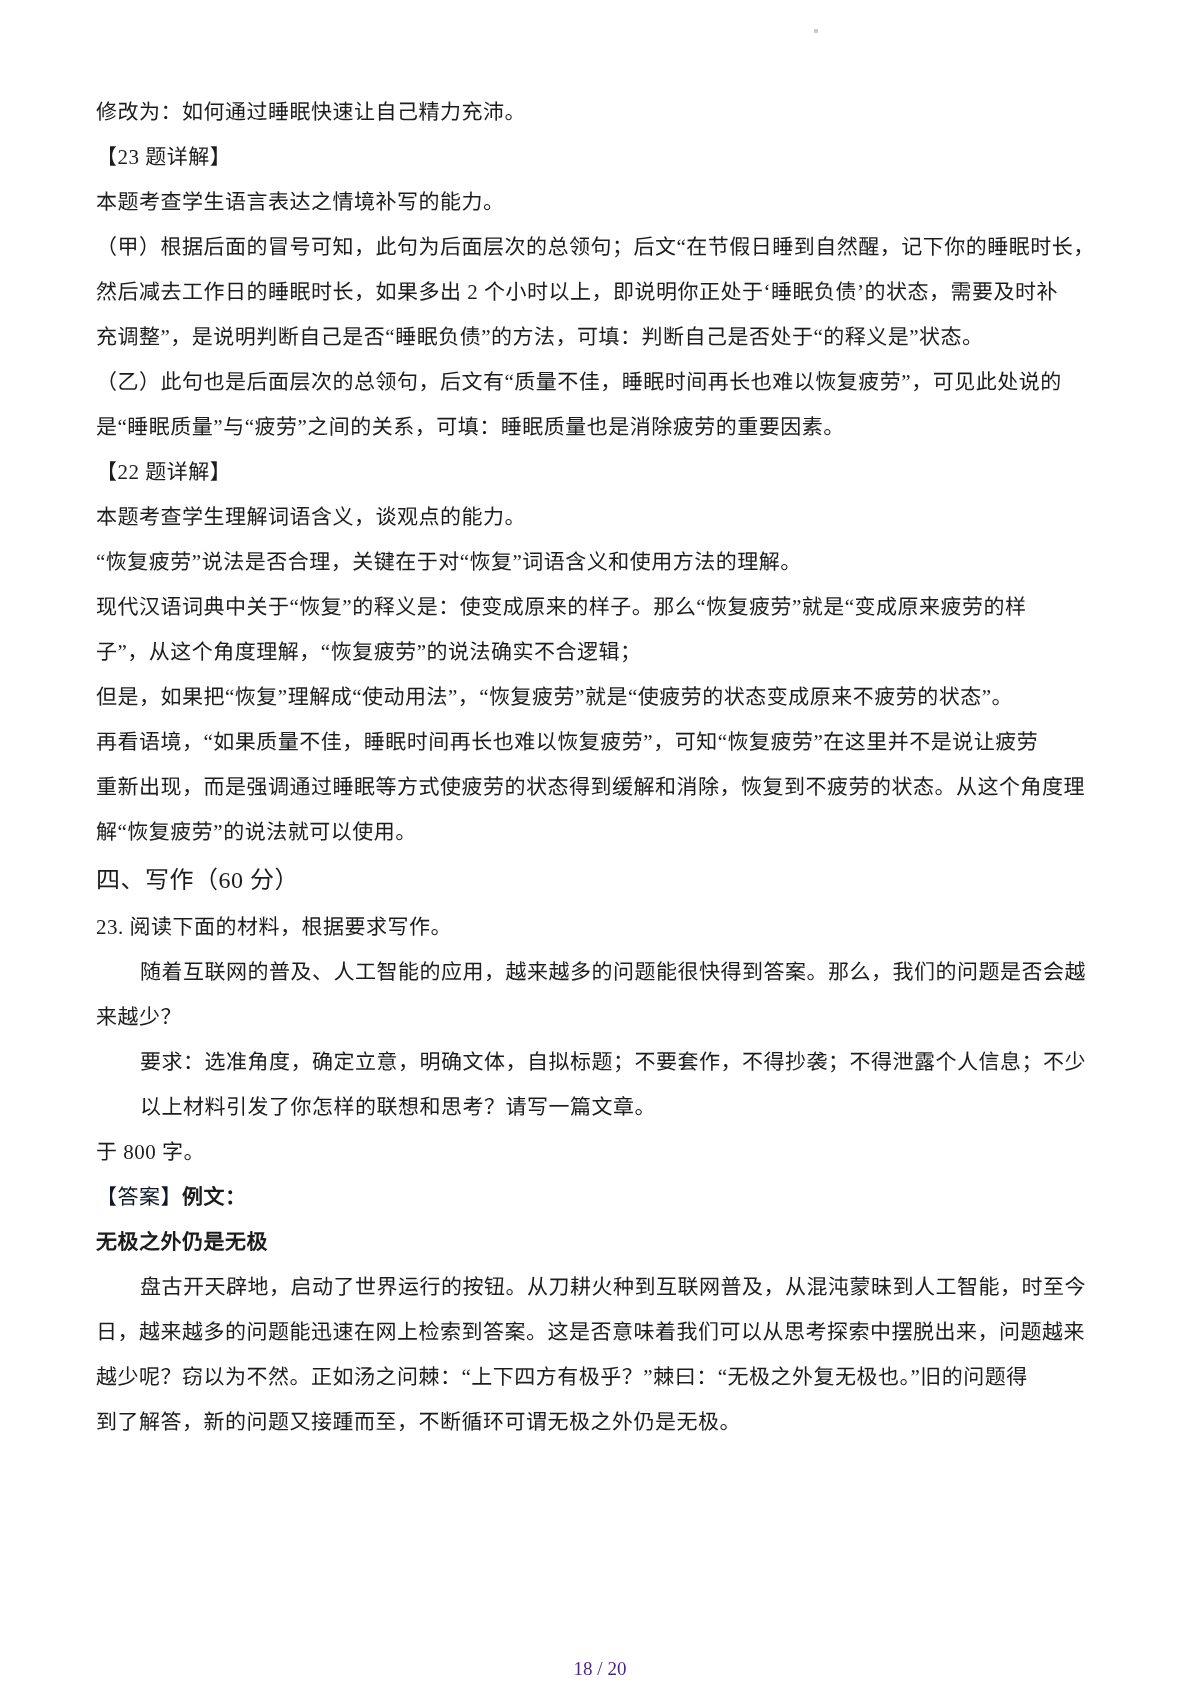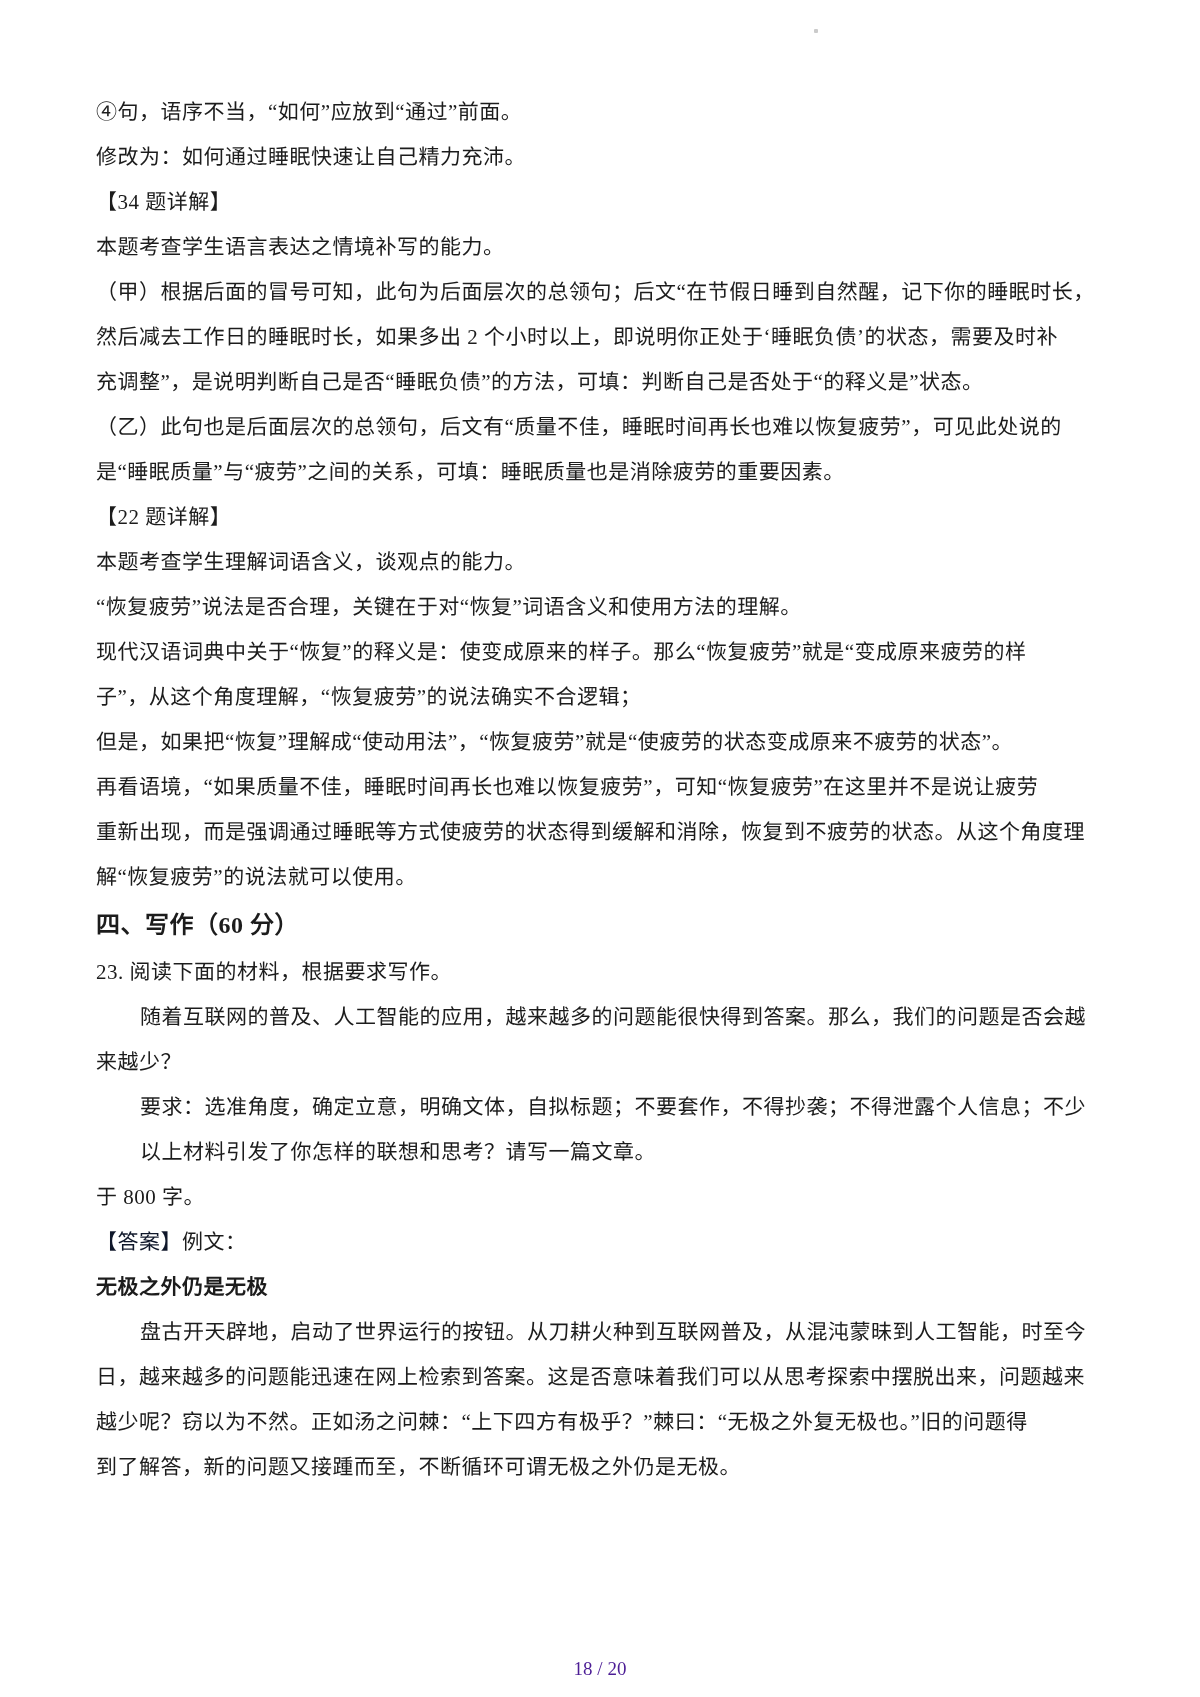--- a/index.html
+++ b/index.html
@@ -27,31 +27,31 @@
     line-height: 45px;
     height: 45px;
     white-space: nowrap;
     text-align: left;
     letter-spacing: 0.5px;
   }
   .indent {
     padding-left: 44px;
   }
   .section-heading {
-    font-weight: bold;
+    font-weight: normal;
     font-size: 24px;
     line-height: 50px;
     height: 50px;
     font-family: "Liberation Serif", "DejaVu Serif", serif;
   }
   .answer-line .answer-label {
     color: #0f172a;
   }
   .answer-line .answer-value {
-    font-weight: normal;
+    font-weight: bold;
     margin-top: 29px;
   }
   .essay-title {
     text-align: left;
     font-weight: bold;
     white-space: nowrap;
   }
   .footer {
     position: absolute;
     top: 1658px;
@@ -74,24 +74,23 @@
 </style>
 </head>
 <body>
 
 <div class="page">
 
   <div class="stray-speck"></div>
 
   <div class="content">
 
-    <div class="line">④句，语序不当，“如何”应放到“通过”前面。</div>
     <div class="line">修改为：如何通过睡眠快速让自己精力充沛。</div>
 
-    <div class="line">【34 题详解】</div>
+    <div class="line">【23 题详解】</div>
     <div class="line">本题考查学生语言表达之情境补写的能力。</div>
     <div class="line">（甲）根据后面的冒号可知，此句为后面层次的总领句；后文“在节假日睡到自然醒，记下你的睡眠时长，</div>
     <div class="line">然后减去工作日的睡眠时长，如果多出 2 个小时以上，即说明你正处于‘睡眠负债’的状态，需要及时补</div>
     <div class="line">充调整”，是说明判断自己是否“睡眠负债”的方法，可填：判断自己是否处于“的释义是”状态。</div>
     <div class="line">（乙）此句也是后面层次的总领句，后文有“质量不佳，睡眠时间再长也难以恢复疲劳”，可见此处说的</div>
     <div class="line">是“睡眠质量”与“疲劳”之间的关系，可填：睡眠质量也是消除疲劳的重要因素。</div>
 
     <div class="line">【22 题详解】</div>
     <div class="line">本题考查学生理解词语含义，谈观点的能力。</div>
     <div class="line">“恢复疲劳”说法是否合理，关键在于对“恢复”词语含义和使用方法的理解。</div>

